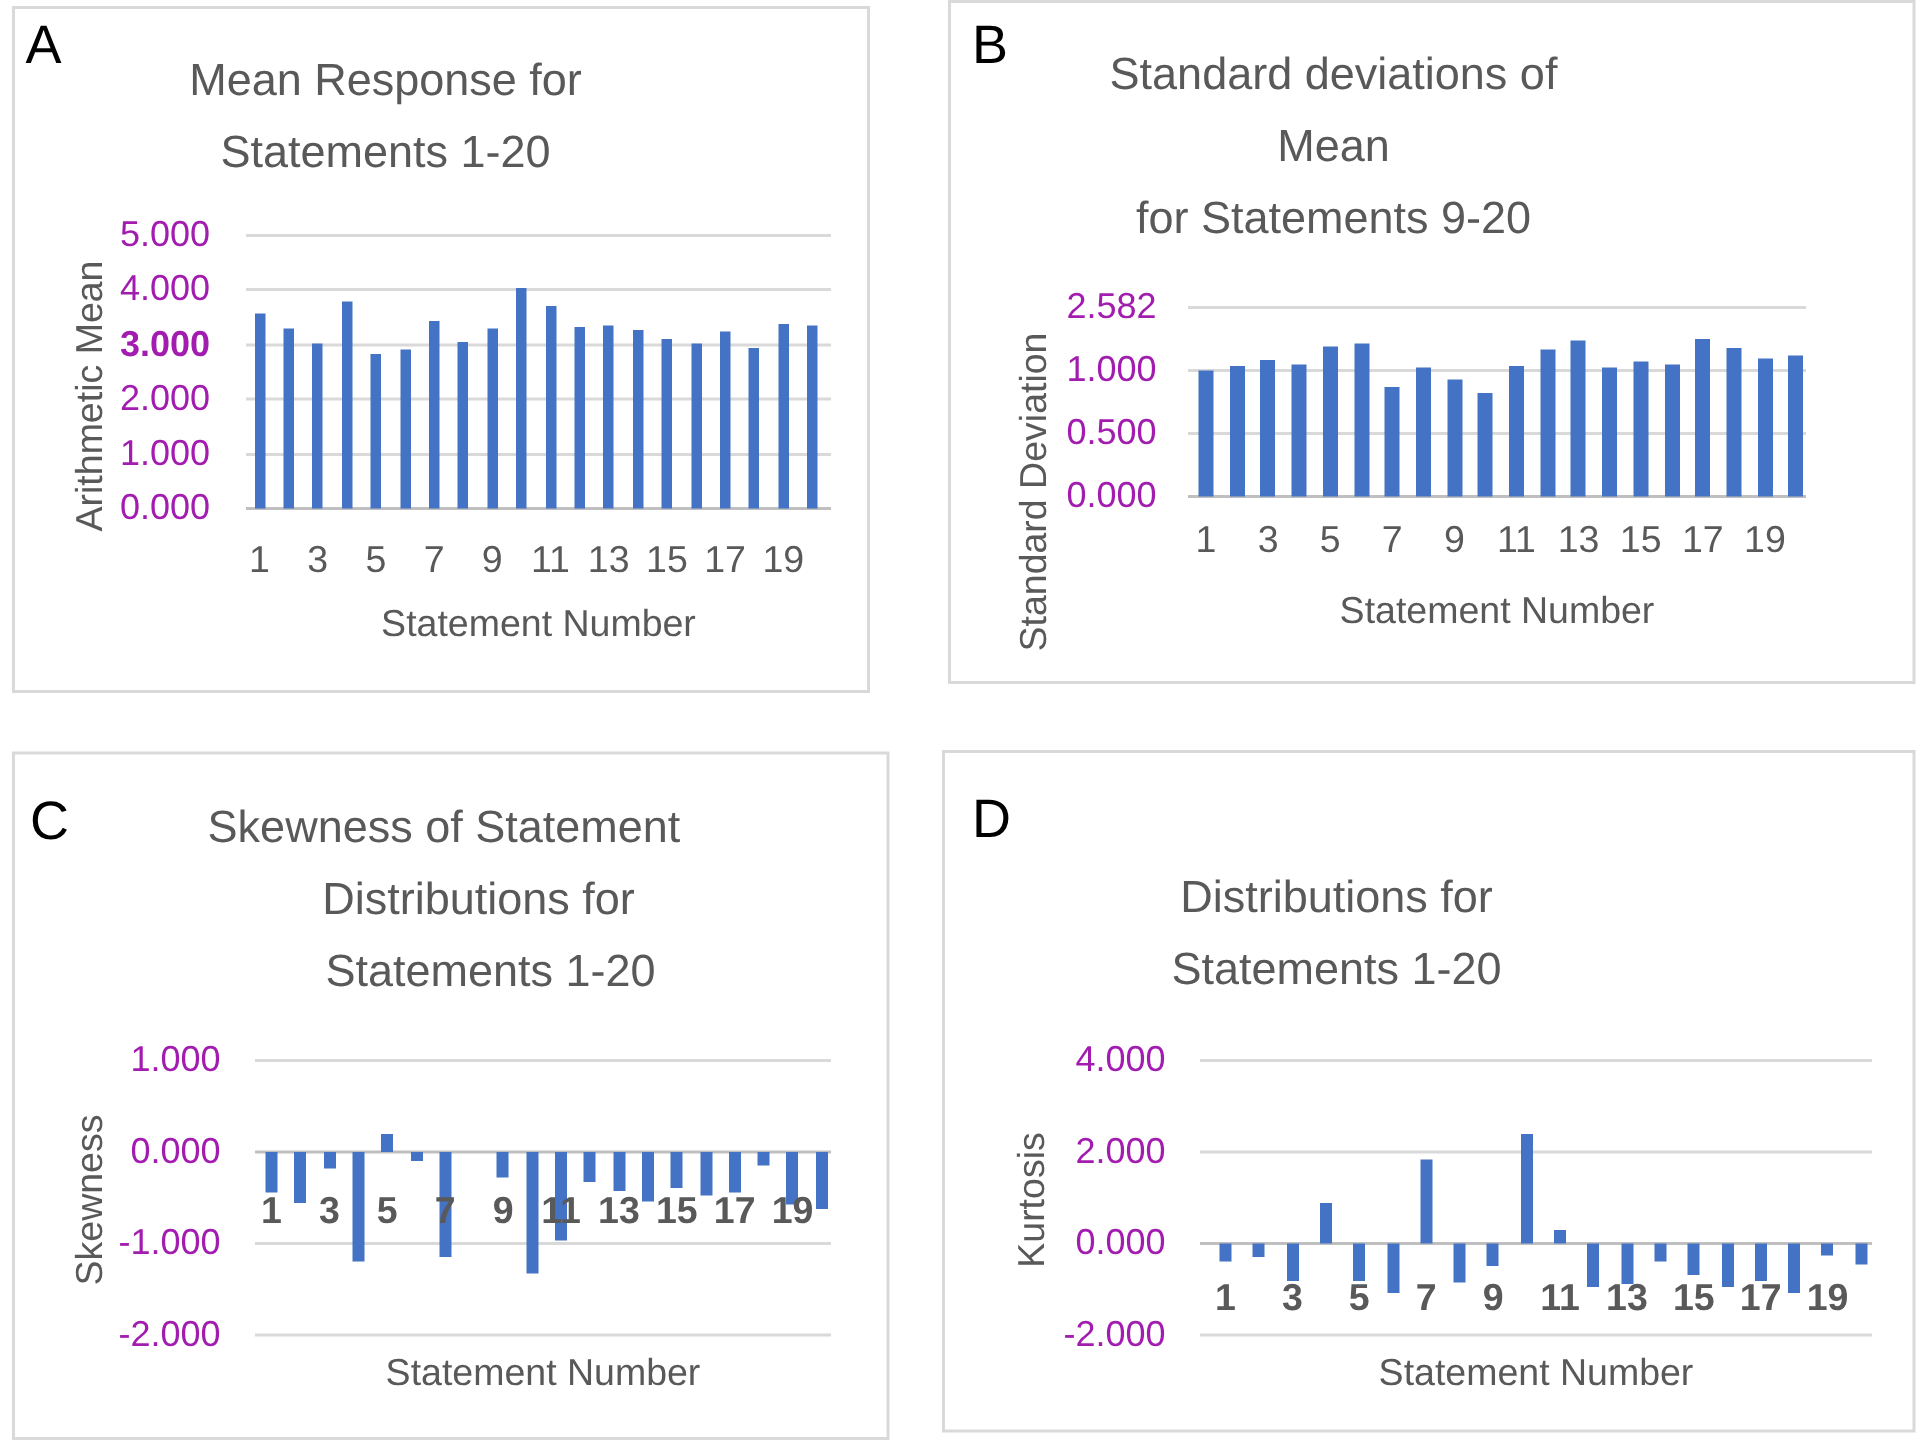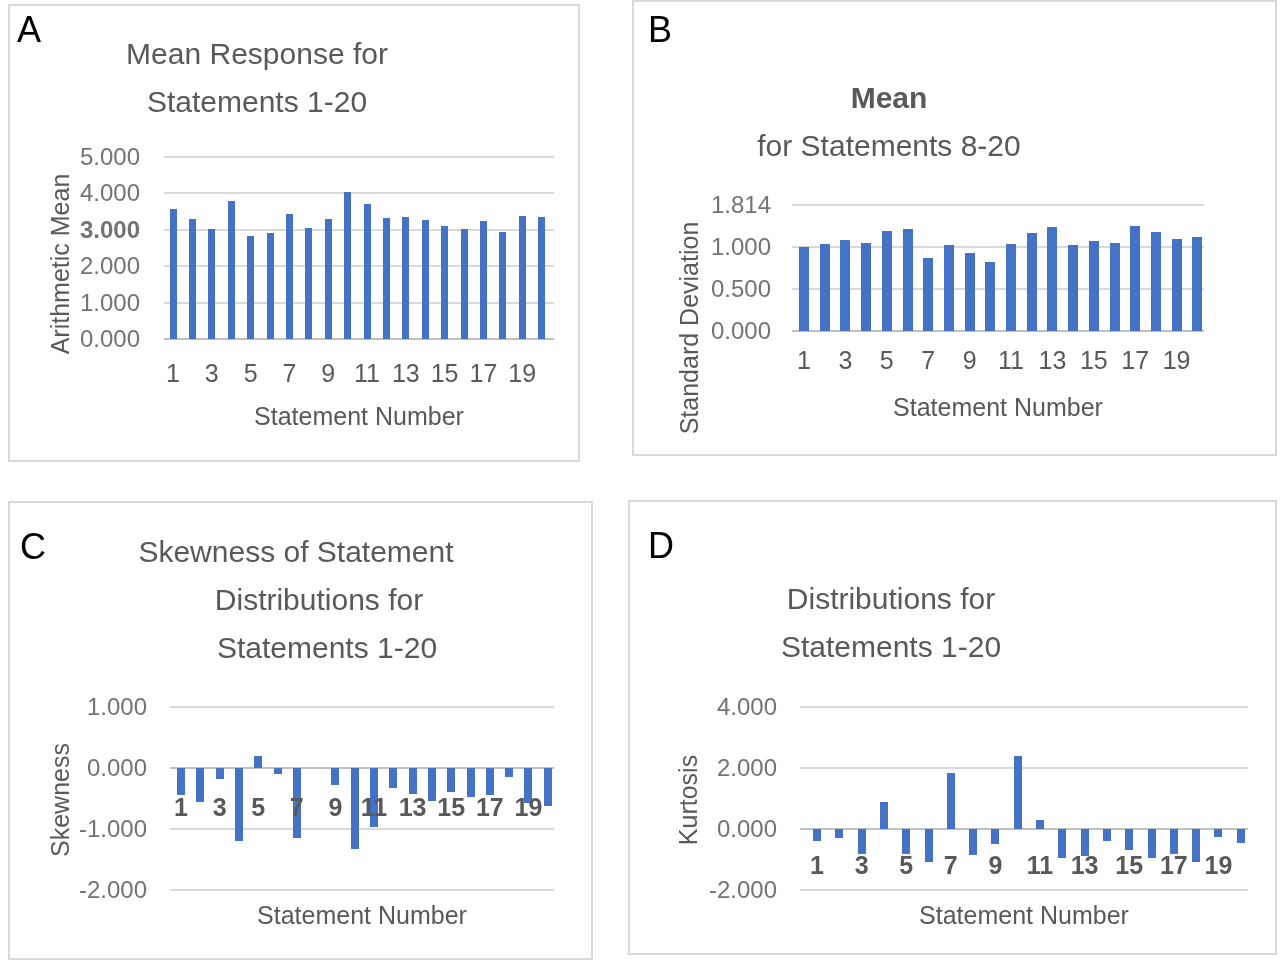--- a/index.html
+++ b/index.html
@@ -8,21 +8,21 @@
   .panel{position:absolute;background:#ffffff;border:2px solid #d9d9d9;box-sizing:border-box;}
   .letter{position:absolute;font-size:36px;color:#000000;line-height:40px;}
   .title-line{position:absolute;width:500px;text-align:center;font-size:30px;
               color:#595959;line-height:48px;white-space:nowrap;}
   .ylabel{position:absolute;width:300px;height:32px;line-height:32px;text-align:center;
           font-size:25px;color:#595959;transform:rotate(-90deg);white-space:nowrap;}
   .xlabel{position:absolute;width:300px;height:32px;line-height:32px;text-align:center;
           font-size:25px;color:#595959;white-space:nowrap;}
   .gridline{position:absolute;height:2px;z-index:0;}
   .ytick{position:absolute;width:110px;height:28px;line-height:28px;text-align:right;
-         font-size:24px;color:#737373;z-index:0;}
+         font-size:24px;color:#a21caf;z-index:0;}
   .xtick{position:absolute;width:46px;height:30px;line-height:30px;text-align:center;
          font-size:25px;color:#595959;z-index:2;}
   .xtick.bold{font-weight:bold;}
   .bar{position:absolute;z-index:1;}
 </style>
 </head>
 <body>
 
 <section class="panel" style="left:8px;top:4px;width:572px;height:458px;">
   <div class="letter" style="left:7px;top:4px;">A</div>
@@ -71,24 +71,25 @@
     <div class="xtick" style="left: 372.8px; top: 352px;">13</div>
     <div class="xtick" style="left: 411.6px; top: 352px;">15</div>
     <div class="xtick" style="left: 450.4px; top: 352px;">17</div>
     <div class="xtick" style="left: 489.2px; top: 352px;">19</div>
   </section>
 
 <section class="panel" style="left:632px;top:0px;width:645px;height:456px;">
   <div class="letter" style="left:14px;top:8px;">B</div>
   <div class="ylabel" style="left:-95px;top:310px;">Standard Deviation</div>
   <div class="xlabel" style="left:214px;top:389px;">Statement Number</div>
-    <div class="title-line" style="left: 5px; top: 72px; font-weight: bold;">Mean</div>
-    <div class="title-line" style="left: 5px; top: 120px;">for Statements 8-20</div>
+<div class="title-line" style="left: 5px; top: 24px;">Standard deviations of</div>
+    <div class="title-line" style="left: 5px; top: 72px;">Mean</div>
+    <div class="title-line" style="left: 5px; top: 120px;">for Statements 9-20</div>
     <div class="gridline" style="left: 158px; width: 412px; top: 202px; background: rgb(217, 217, 217);"></div>
-    <div class="ytick" style="left: 27px; top: 189px;">1.814</div>
+    <div class="ytick" style="left: 27px; top: 189px;">2.582</div>
     <div class="gridline" style="left: 158px; width: 412px; top: 244px; background: rgb(217, 217, 217);"></div>
     <div class="ytick" style="left: 27px; top: 231px;">1.000</div>
     <div class="gridline" style="left: 158px; width: 412px; top: 286px; background: rgb(217, 217, 217);"></div>
     <div class="ytick" style="left: 27px; top: 273px;">0.500</div>
     <div class="gridline" style="left: 158px; width: 412px; top: 328px; background: rgb(191, 191, 191);"></div>
     <div class="ytick" style="left: 27px; top: 315px;">0.000</div>
     <div class="bar" style="left: 165px; width: 10px; top: 245px; height: 84px; background: rgb(68, 114, 196);"></div>
     <div class="bar" style="left: 185.7px; width: 10px; top: 242.48px; height: 86.52px; background: rgb(68, 114, 196);"></div>
     <div class="bar" style="left: 206.4px; width: 10px; top: 238.28px; height: 90.72px; background: rgb(68, 114, 196);"></div>
     <div class="bar" style="left: 227.1px; width: 10px; top: 240.8px; height: 88.2px; background: rgb(68, 114, 196);"></div>

